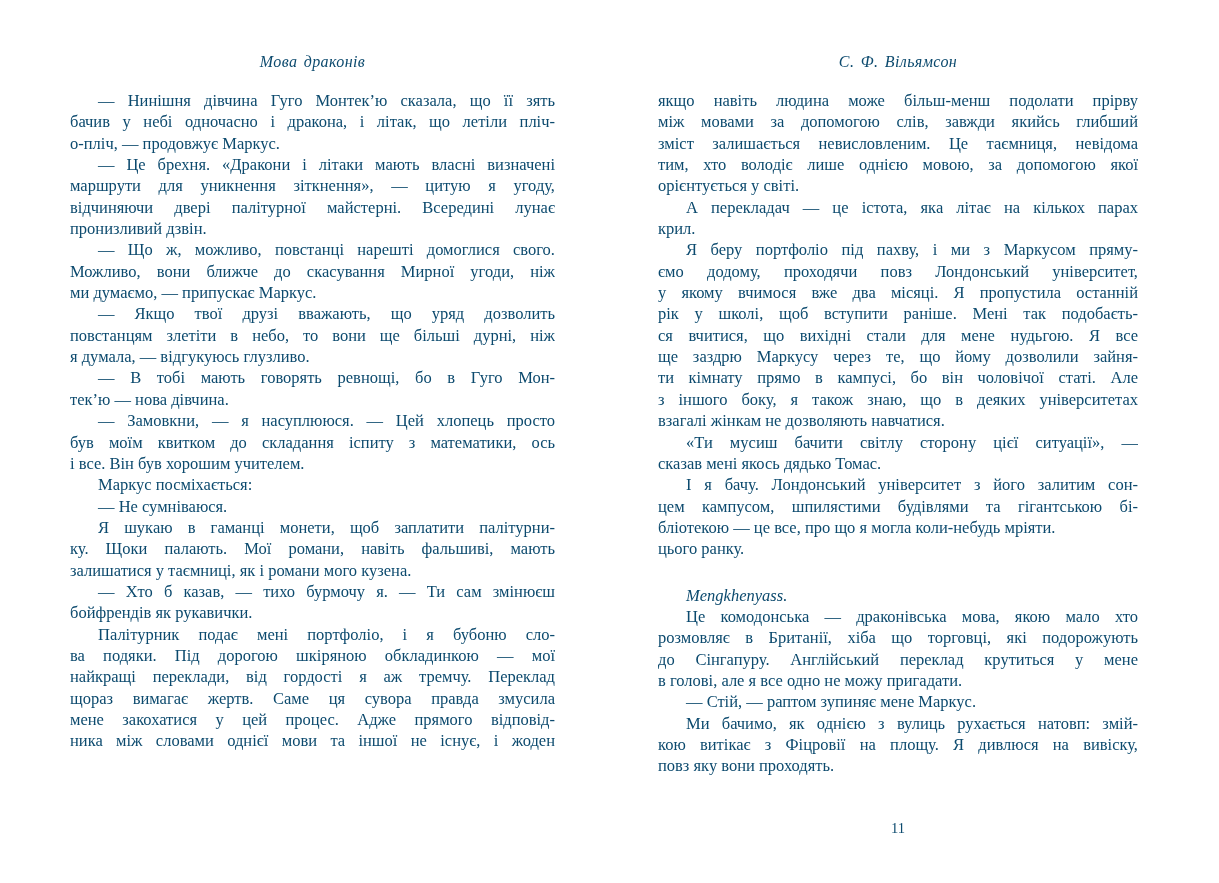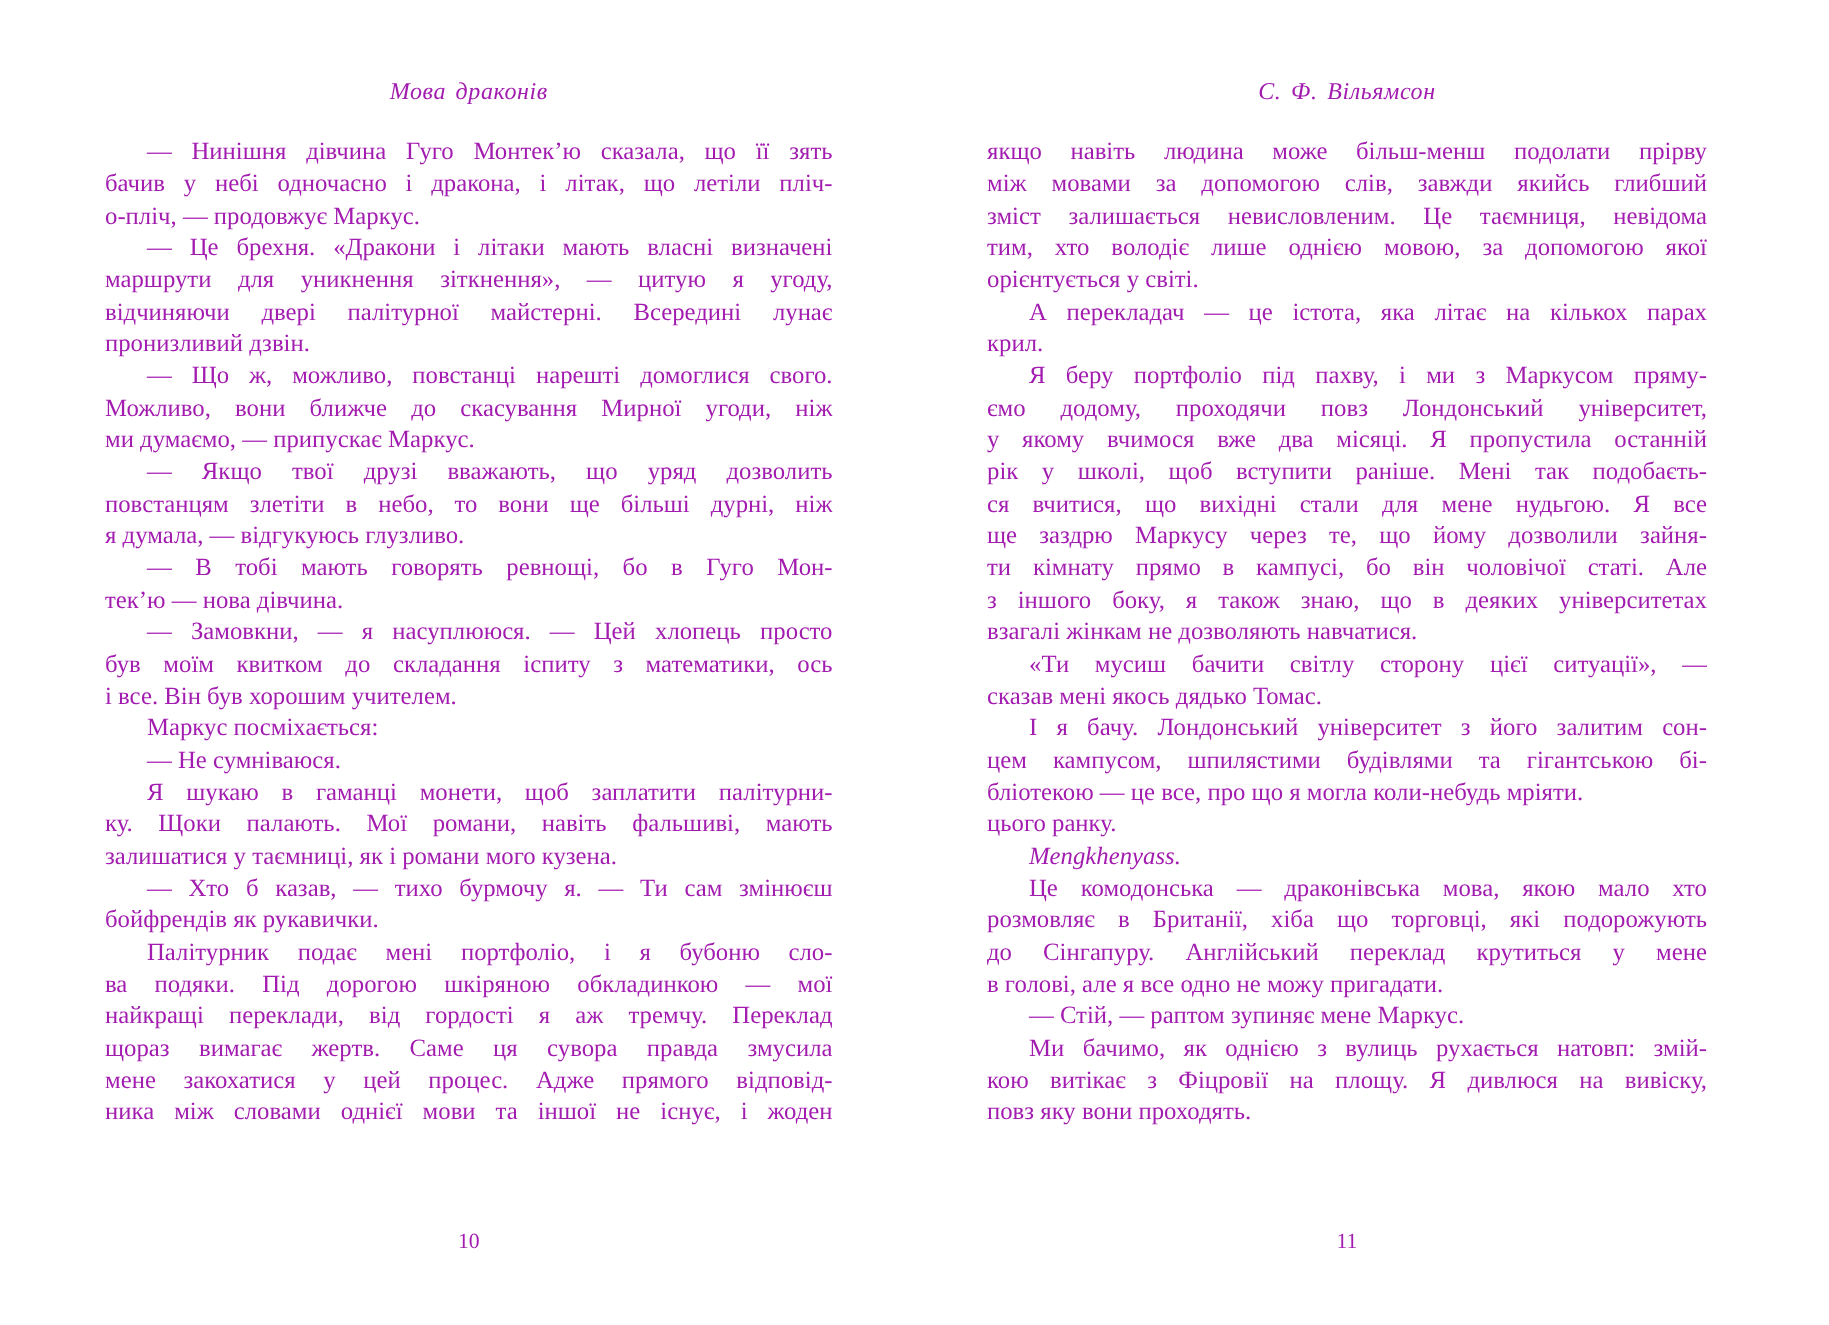--- a/index.html
+++ b/index.html
@@ -47,36 +47,36 @@
     line-height: 21.35px;
     height: 21.35px;
     text-align: left;
     overflow: hidden;
   }
   .line.justify {
     text-align: justify;
     text-align-last: justify;
   }
   .line.indent { text-indent: 28px; }
-  .line.italic { font-style: italic; }
+  .line.italic { font-style: italic; margin-top: 25px; }
 
   .folio {
     position: absolute;
     top: 818px;
     left: 0;
     width: 100%;
     text-align: center;
     font-size: 14.5px;
     line-height: 20px;
   }
 </style>
 </head>
 <body>
 
-<div class="spread" style="background: rgb(255, 255, 255); color: #a21caf;">
+<div class="spread" style="background: rgb(255, 255, 255); color: #0c4a6e;">
 
   <section class="page page-left">
     <div class="running-head">Мова драконів</div>
     <div class="page-body">
         <div class="line indent justify">— Нинішня дівчина Гуго Монтек’ю сказала, що її зять</div>
         <div class="line justify">бачив у небі одночасно і дракона, і літак, що летіли пліч-</div>
         <div class="line">о-пліч, — продовжує Маркус.</div>
         <div class="line indent justify">— Це брехня. «Дракони і літаки мають власні визначені</div>
         <div class="line justify">маршрути для уникнення зіткнення», — цитую я угоду,</div>
         <div class="line justify">відчиняючи двері палітурної майстерні. Всередині лунає</div>
@@ -99,21 +99,20 @@
         <div class="line">залишатися у таємниці, як і романи мого кузена.</div>
         <div class="line indent justify">— Хто б казав, — тихо бурмочу я. — Ти сам змінюєш</div>
         <div class="line">бойфрендів як рукавички.</div>
         <div class="line indent justify">Палітурник подає мені портфоліо, і я бубоню сло-</div>
         <div class="line justify">ва подяки. Під дорогою шкіряною обкладинкою — мої</div>
         <div class="line justify">найкращі переклади, від гордості я аж тремчу. Переклад</div>
         <div class="line justify">щораз вимагає жертв. Саме ця сувора правда змусила</div>
         <div class="line justify">мене закохатися у цей процес. Адже прямого відповід-</div>
         <div class="line justify">ника між словами однієї мови та іншої не існує, і жоден</div>
       </div>
-    <div class="folio">10</div>
   </section>
 
   <section class="page page-right">
     <div class="running-head">С. Ф. Вільямсон</div>
     <div class="page-body">
         <div class="line justify">якщо навіть людина може більш-менш подолати прірву</div>
         <div class="line justify">між мовами за допомогою слів, завжди якийсь глибший</div>
         <div class="line justify">зміст залишається невисловленим. Це таємниця, невідома</div>
         <div class="line justify">тим, хто володіє лише однією мовою, за допомогою якої</div>
         <div class="line">орієнтується у світі.</div>

